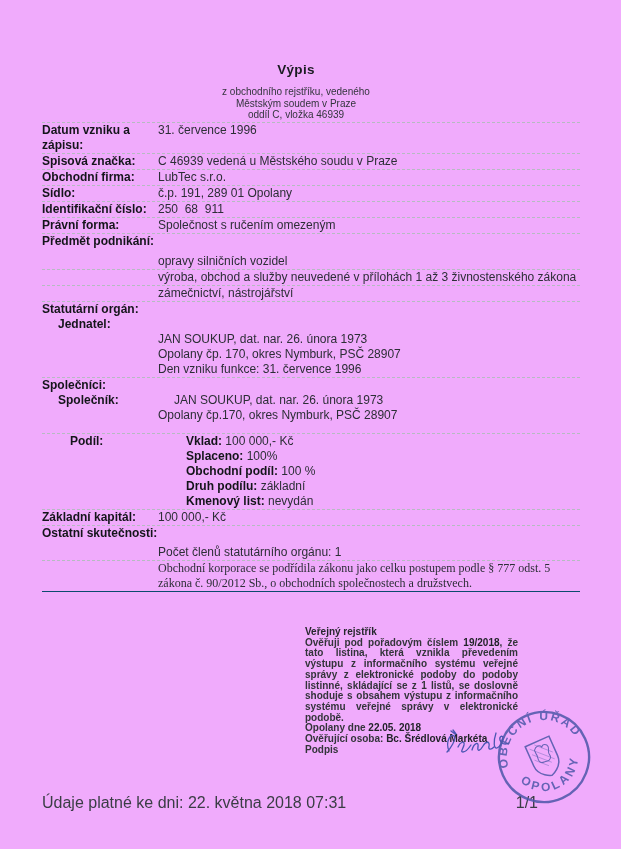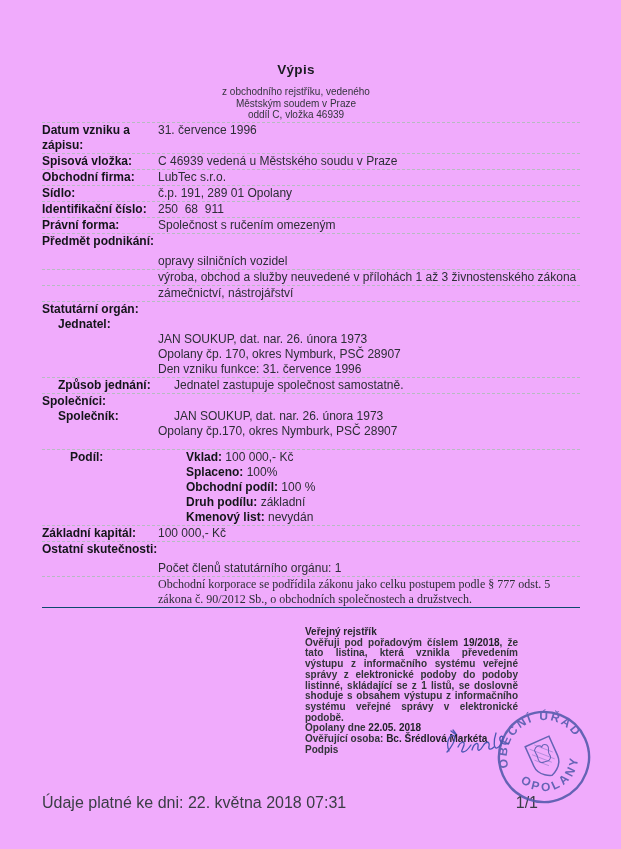--- a/index.html
+++ b/index.html
@@ -48,21 +48,21 @@
       <div>oddíl C, vložka 46939</div>
     </div>
   </div>
 
   <div class="table">
       <div class="row sep septop">
         <div class="lbl ind0">Datum vzniku a zápisu:</div>
         <div class="val">31. července 1996</div>
       </div>
       <div class="row sep">
-        <div class="lbl ind0">Spisová vložka:</div>
+        <div class="lbl ind0">Spisová značka:</div>
         <div class="val">C 46939 vedená u Městského soudu v Praze</div>
       </div>
       <div class="row sep">
         <div class="lbl ind0">Obchodní firma:</div>
         <div class="val">LubTec s.r.o.</div>
       </div>
       <div class="row sep">
         <div class="lbl ind0">Sídlo:</div>
         <div class="val">č.p. 191, 289 01 Opolany</div>
       </div>
@@ -103,24 +103,20 @@
         <div class="lbl ind0"></div>
         <div class="val">JAN SOUKUP, dat. nar. 26. února 1973</div>
       </div>
       <div class="row">
         <div class="lbl ind0"></div>
         <div class="val">Opolany čp. 170, okres Nymburk, PSČ 28907</div>
       </div>
       <div class="row sep">
         <div class="lbl ind0"></div>
         <div class="val">Den vzniku funkce: 31. července 1996</div>
-      </div>
-      <div class="row sep">
-        <div class="lbl ind1">Způsob jednání:</div>
-        <div class="val">Jednatel zastupuje společnost samostatně.</div>
       </div>
       <div class="row">
         <div class="lbl ind0">Společníci:</div>
         <div class="val"></div>
       </div>
       <div class="row">
         <div class="lbl ind1">Společník:</div>
         <div class="val">JAN SOUKUP, dat. nar. 26. února 1973</div>
       </div>
       <div class="row">

